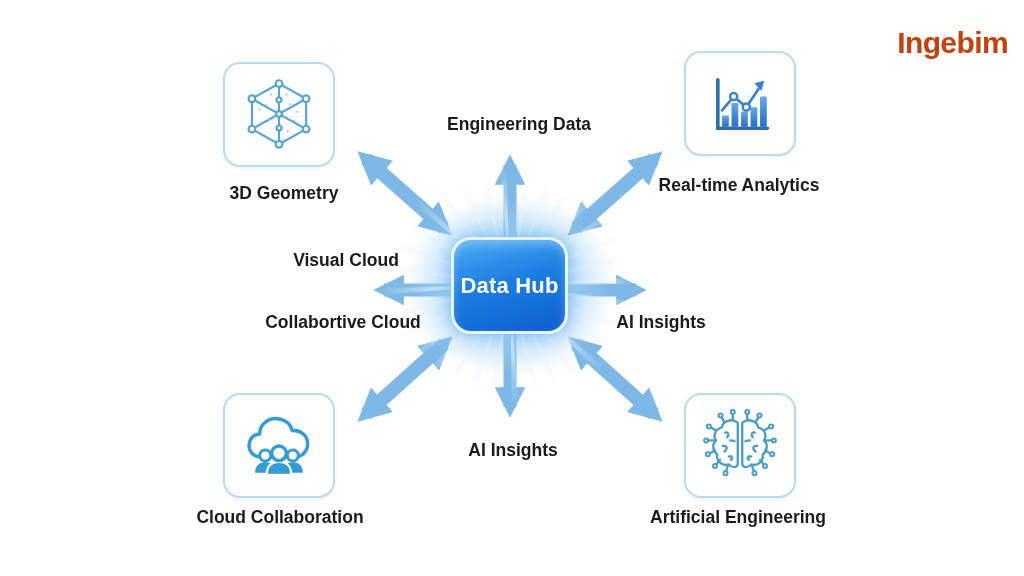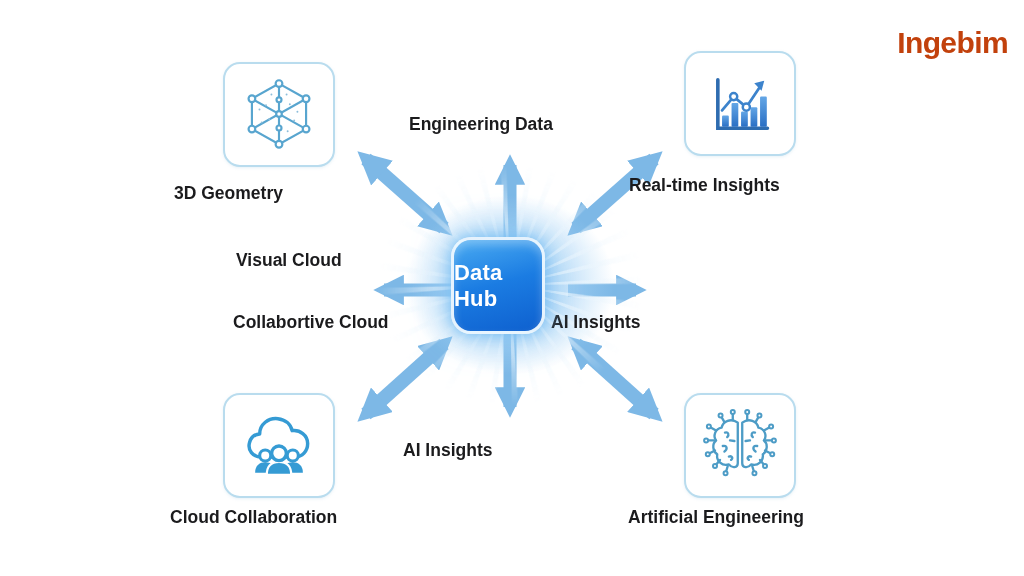--- a/index.html
+++ b/index.html
@@ -31,21 +31,21 @@
     background:repeating-conic-gradient(from 4deg,
       rgba(255,255,255,0) 0deg 3.5deg,
       rgba(236,246,253,0.97) 4.6deg 6.6deg,
       rgba(255,255,255,0) 7.6deg 11.2deg);
     -webkit-mask:radial-gradient(closest-side,#000 12%,rgba(0,0,0,0.55) 45%,transparent 74%);
     mask:radial-gradient(closest-side,#000 12%,rgba(0,0,0,0.55) 45%,transparent 74%);
   }
 
   
   .hub{
-    position:absolute;left:451px;top:237px;width:94px;height:97px;z-index:5;
+    position:absolute;left:451px;top:237px;width:117px;height:97px;z-index:5;
     box-sizing:border-box;
     background:linear-gradient(165deg,#4aabf2 0%,#1b7ce2 48%,#0e60cf 100%);
     border:3px solid rgba(241,250,255,0.95);
     border-radius:20px;
     box-shadow:0 0 14px rgba(120,190,242,0.95),0 0 36px rgba(140,200,245,0.75),
                inset 0 5px 9px rgba(255,255,255,0.28);
     display:flex;align-items:center;justify-content:center;
     color:#fff;font-size:22px;font-weight:600;letter-spacing:0.2px;
   }
 
@@ -56,21 +56,21 @@
     display:flex;align-items:center;justify-content:center;
     box-shadow:0 1px 3px rgba(160,200,225,0.25);
   }
   .card-tl{left:223px;top:62px;}
   .card-tr{left:684px;top:51px;}
   .card-bl{left:223px;top:393px;}
   .card-br{left:684px;top:393px;}
 
   
   .lbl{
-    position:absolute;width:220px;text-align:left;z-index:4;
+    position:absolute;width:220px;text-align:center;z-index:4;
     font-size:17.5px;font-weight:600;color:#1b1b1d;
   }
   .lbl-3d{left:174px;top:183px;}
   .lbl-rta{left:629px;top:175px;}
   .lbl-cc{left:170px;top:507px;}
   .lbl-ai-node{left:628px;top:507px;}
   .lbl-eng{left:409px;top:114px;}
   .lbl-vm{left:236px;top:250px;}
   .lbl-cd{left:233px;top:312px;}
   .lbl-ad{left:558px;top:250px;}
@@ -159,21 +159,21 @@
         <rect x="37" y="43" width="6.4" height="14.5" rx="1"></rect>
         <rect x="46" y="39" width="6.4" height="18.5" rx="1"></rect>
         <rect x="55" y="29" width="6.4" height="28.5" rx="1"></rect>
       </g>
       <path d="M19 42 L30 29 L42 39 L54 21" stroke="#3c83cc" stroke-width="2.6" fill="none" stroke-linecap="round"></path>
       <path d="M59 14 L49.5 16.4 L56.4 23.4 Z" fill="#3c83cc"></path>
       <circle cx="30" cy="29" r="3.4" fill="#ffffff" stroke="#3c83cc" stroke-width="2.3"></circle>
       <circle cx="42" cy="39" r="3.4" fill="#ffffff" stroke="#3c83cc" stroke-width="2.3"></circle>
     </svg>
   </div>
-  <div class="lbl lbl-rta">Real-time Insights</div>
+  <div class="lbl lbl-rta">Real-time Analytics</div>
 
   <div class="card card-bl">
     <svg width="80" height="80" viewBox="0 0 72 72">
       <g stroke="#359bd4" stroke-width="3.1" fill="none" stroke-linecap="round" stroke-linejoin="round">
         <path d="M20 46 C12.5 46 7.5 39.5 9.5 32.8 C10.8 28.2 14.5 25.4 18.6 25.2 C18.6 16.5 26.5 10.4 35 11.4 C41.8 12.2 46.6 16.4 47.8 22.2 C54.8 21.2 61.8 26.2 61.8 33.8 C61.8 40.6 57 46 50.2 46"></path>
         <path d="M50.2 46 L20 46"></path>
       </g>
       <g>
         <path d="M14.5 60 C14.5 53.2 18.8 50.6 23.6 50.6 C28.4 50.6 32.6 53.2 32.6 60 Z" fill="#359bd4"></path>
         <path d="M39.4 60 C39.4 53.2 43.6 50.6 48.4 50.6 C53.2 50.6 57.5 53.2 57.5 60 Z" fill="#359bd4"></path>

